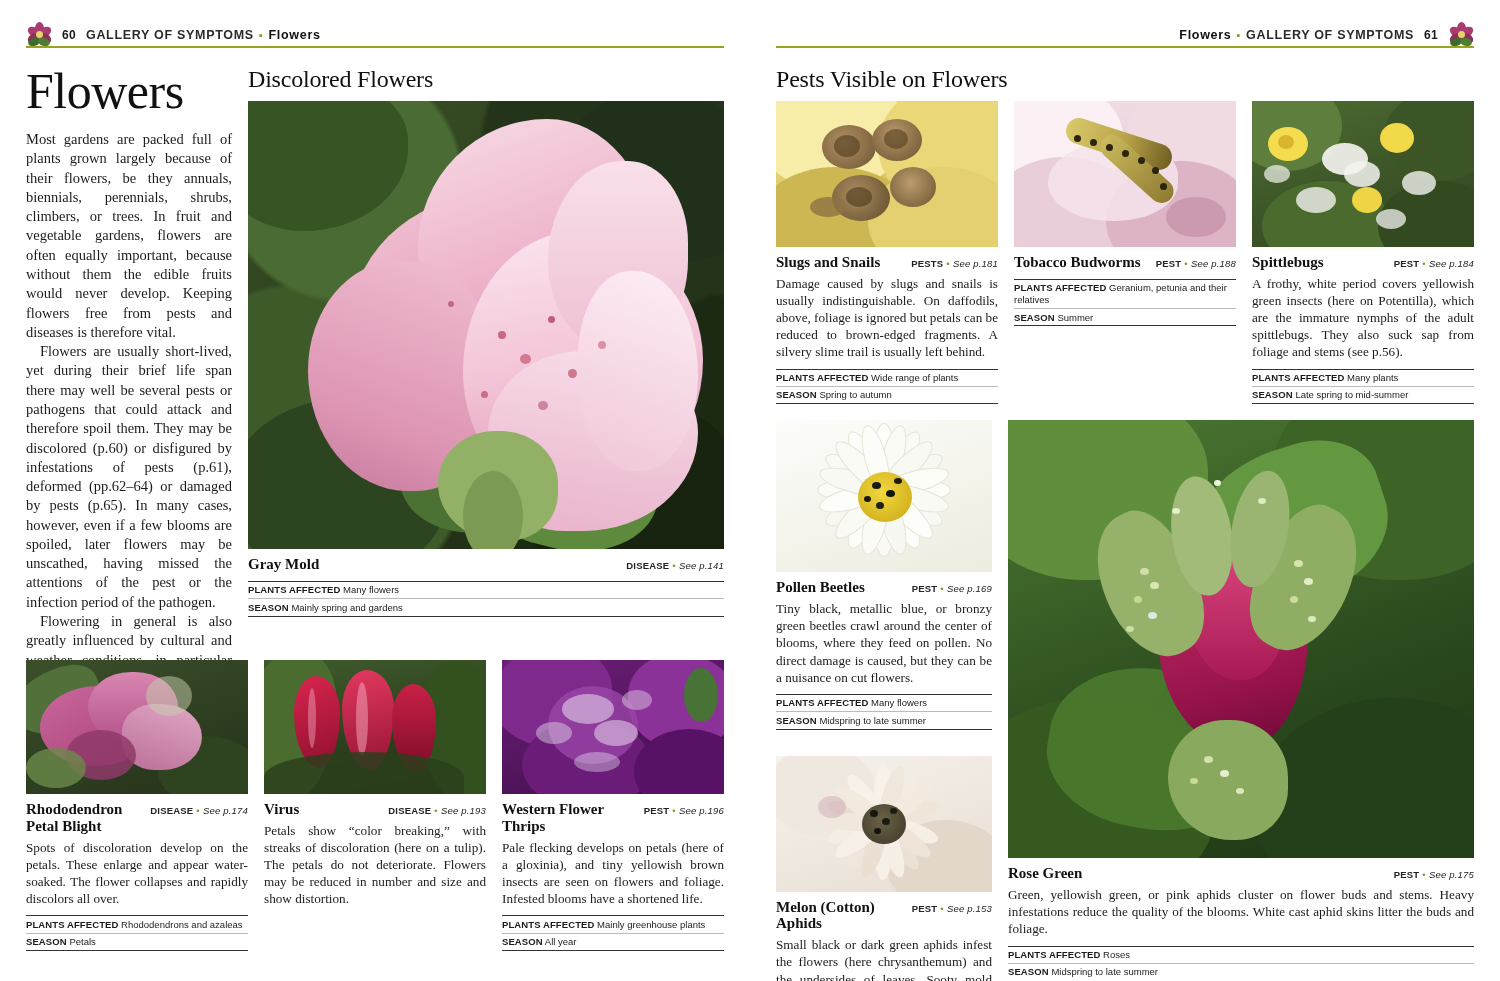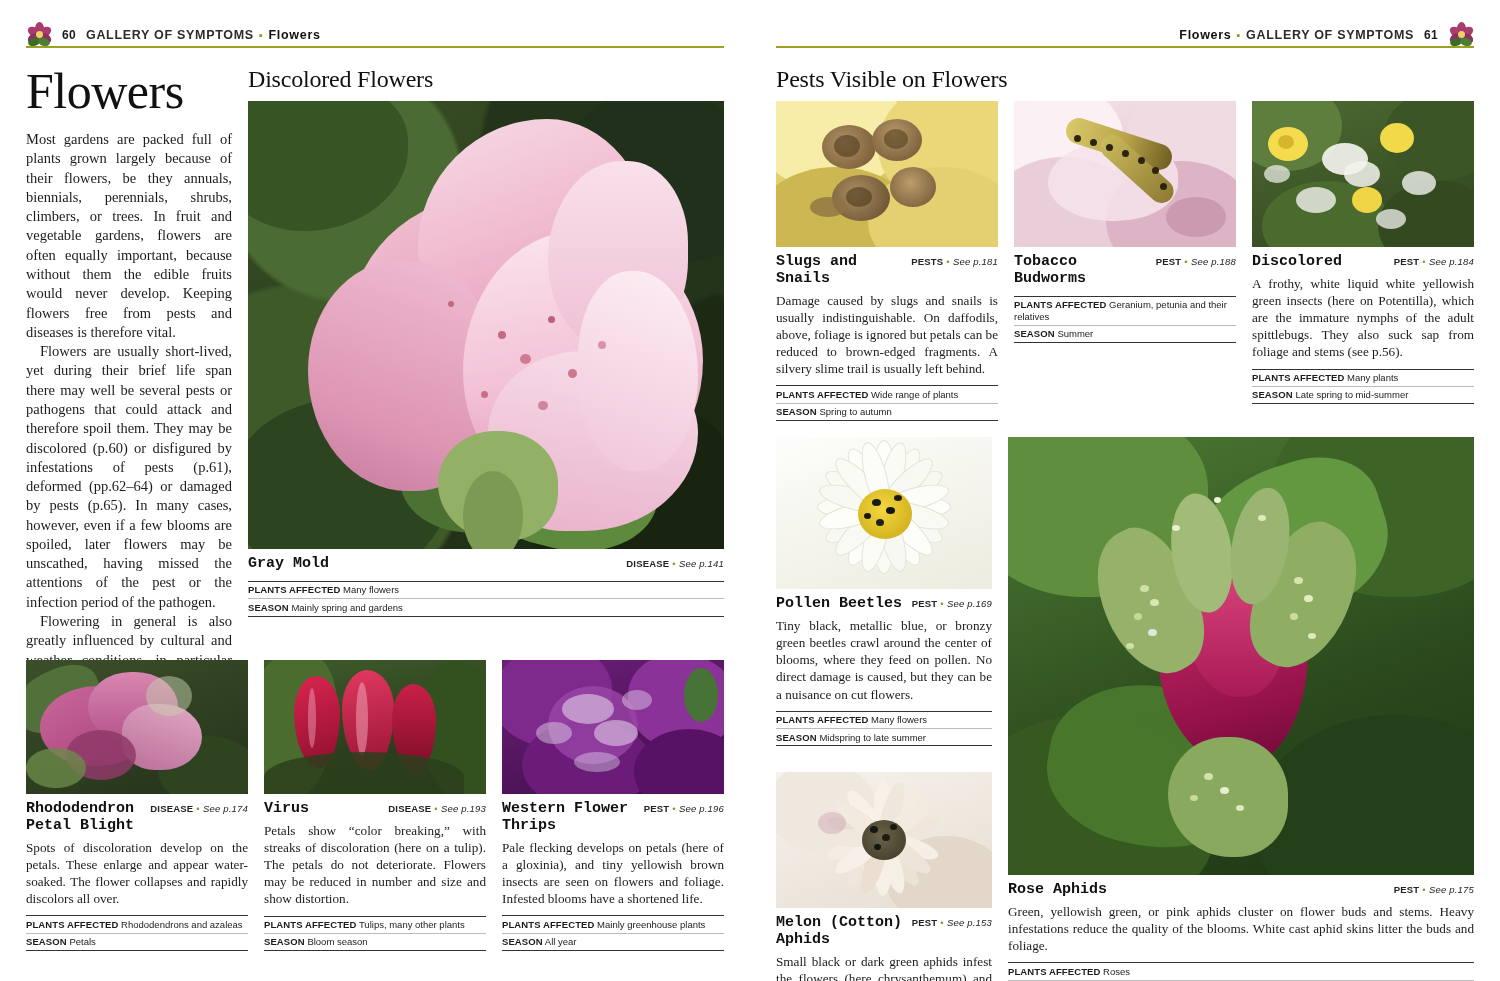--- a/index.html
+++ b/index.html
@@ -77,21 +77,21 @@
     font-family: "Liberation Serif", serif;
     font-size: 24px; font-weight: normal; color: #111;
     margin-bottom: 8px; letter-spacing: -0.2px;
   }
   .entry { }
   .entry-title-row {
     display: flex; align-items: baseline; justify-content: space-between;
     gap: 6px; margin-top: 7px;
   }
   .entry-title {
-    font-family: Liberation Mono, monospace;
+    font-family: Liberation Serif, serif;
     font-weight: bold; font-size: 15px; color: #111; line-height: 1.12;
   }
   .entry-tag {
     font-family: "Liberation Sans", sans-serif;
     font-size: 9.5px; color: #222; white-space: nowrap; letter-spacing: .2px;
     flex: 0 0 auto; padding-bottom: 1px;
   }
   .entry-tag .kind { font-weight: bold; }
   .entry-tag .dot { color: #8a9a1e; margin: 0 3px; }
   .entry-tag .ref { font-style: italic; }
@@ -279,27 +279,20 @@
           <div class="blob" style="left:44px;top:28px;width:8px;height:60px;background:#f0a9bd;opacity:.45;border-radius:50%"></div>
           <div class="blob" style="left:0;bottom:-8px;width:200px;height:50px;background:#2b3f1c;border-radius:50% 50% 0 0;opacity:.85"></div>
         </div>
         <div class="entry-title-row">
           <div class="entry-title">Virus</div>
           <div class="entry-tag">
             <span class="kind">DISEASE</span><span class="dot">•</span><span class="ref">See p.193</span>
           </div>
         </div>
         <div class="entry-body">Petals show “color breaking,” with streaks of discoloration (here on a tulip). The petals do not deteriorate. Flowers may be reduced in number and size and show distortion.</div>
-        <div class="meta">
-          <div class="meta-rule"></div>
-          <div class="meta-row"><b>PLANTS AFFECTED</b> <span class="v">Tulips, many other plants</span></div>
-          <div class="meta-sep"></div>
-          <div class="meta-row"><b>SEASON</b> <span class="v">Bloom season</span></div>
-          <div class="meta-bottom"></div>
-        </div>
       </div>
 
       <div class="entry">
         <div class="ph" style="height:134px">
           <div style="inset:0;background:linear-gradient(160deg,#6e1f7a,#3c0d46)"></div>
           <div class="blob" style="left:-10px;top:-14px;width:120px;height:100px;background:#7d2a8c;border-radius:55% 45% 50% 50%"></div>
           <div class="blob" style="right:-14px;top:-6px;width:110px;height:95px;background:#8a3298;border-radius:45% 55% 50% 50%"></div>
           <div class="blob" style="left:20px;bottom:-16px;width:130px;height:90px;background:#6a1c78;border-radius:50%"></div>
           <div class="blob" style="right:-20px;bottom:-20px;width:110px;height:85px;background:#571265;border-radius:50%"></div>
           <div class="blob" style="left:46px;top:26px;width:90px;height:78px;background:#9a45a8;border-radius:50%;opacity:.8"></div>
@@ -435,26 +428,26 @@
           <div class="blob" style="left:100px;top:86px;width:30px;height:26px;background:#efd545;border-radius:50%"></div>
 
           <div class="foam" style="left:70px;top:42px;width:46px;height:32px"></div>
           <div class="foam" style="left:92px;top:60px;width:36px;height:26px;opacity:.85"></div>
           <div class="foam" style="left:44px;top:86px;width:40px;height:26px;opacity:.8"></div>
           <div class="foam" style="left:150px;top:70px;width:34px;height:24px;opacity:.8"></div>
           <div class="foam" style="left:124px;top:108px;width:30px;height:20px;opacity:.75"></div>
           <div class="foam" style="left:12px;top:64px;width:26px;height:18px;opacity:.7"></div>
         </div>
         <div class="entry-title-row">
-          <div class="entry-title">Discolored</div>
+          <div class="entry-title">Spittlebugs</div>
           <div class="entry-tag">
             <span class="kind">PEST</span><span class="dot">•</span><span class="ref">See p.184</span>
           </div>
         </div>
-        <div class="entry-body">A frothy, white liquid white yellowish green insects (here on Potentilla), which are the immature nymphs of the adult spittlebugs. They also suck sap from foliage and stems (see p.56).</div>
+        <div class="entry-body">A frothy, white period covers yellowish green insects (here on Potentilla), which are the immature nymphs of the adult spittlebugs. They also suck sap from foliage and stems (see p.56).</div>
         <div class="meta">
           <div class="meta-rule"></div>
           <div class="meta-row"><b>PLANTS AFFECTED</b> <span class="v">Many plants</span></div>
           <div class="meta-sep"></div>
           <div class="meta-row"><b>SEASON</b> <span class="v">Late spring to mid-summer</span></div>
           <div class="meta-bottom"></div>
         </div>
       </div>
     </div>
 
@@ -587,21 +580,21 @@
           <div class="blob" style="left:300px;top:196px;width:8px;height:6px;background:#dceabc"></div>
           <div class="blob" style="left:196px;top:336px;width:9px;height:7px;background:#d3e2aa"></div>
           <div class="blob" style="left:212px;top:350px;width:9px;height:7px;background:#e5efcc"></div>
           <div class="blob" style="left:182px;top:358px;width:8px;height:6px;background:#c9da9a"></div>
           <div class="blob" style="left:228px;top:368px;width:8px;height:6px;background:#dbe9ba"></div>
           <div class="blob" style="left:164px;top:88px;width:8px;height:6px;background:#e6f0cd"></div>
           <div class="blob" style="left:250px;top:78px;width:8px;height:6px;background:#dfeac1"></div>
           <div class="blob" style="left:206px;top:60px;width:7px;height:6px;background:#eef5dc"></div>
         </div>
         <div class="entry-title-row">
-          <div class="entry-title">Rose Aphids</div>
+          <div class="entry-title">Rose Green</div>
           <div class="entry-tag">
             <span class="kind">PEST</span><span class="dot">•</span><span class="ref">See p.175</span>
           </div>
         </div>
         <div class="entry-body">Green, yellowish green, or pink aphids cluster on flower buds and stems. Heavy infestations reduce the quality of the blooms. White cast aphid skins litter the buds and foliage.</div>
         <div class="meta">
           <div class="meta-rule"></div>
           <div class="meta-row"><b>PLANTS AFFECTED</b> <span class="v">Roses</span></div>
           <div class="meta-sep"></div>
           <div class="meta-row"><b>SEASON</b> <span class="v">Midspring to late summer</span></div>

